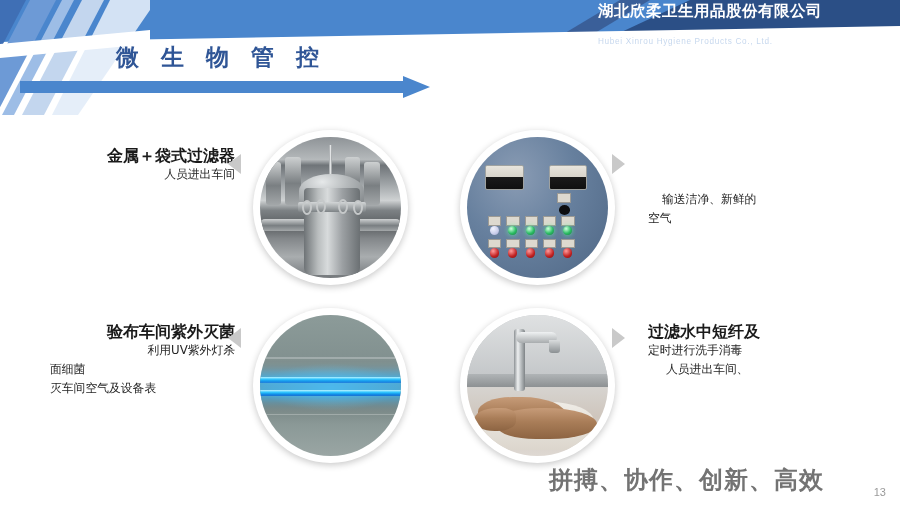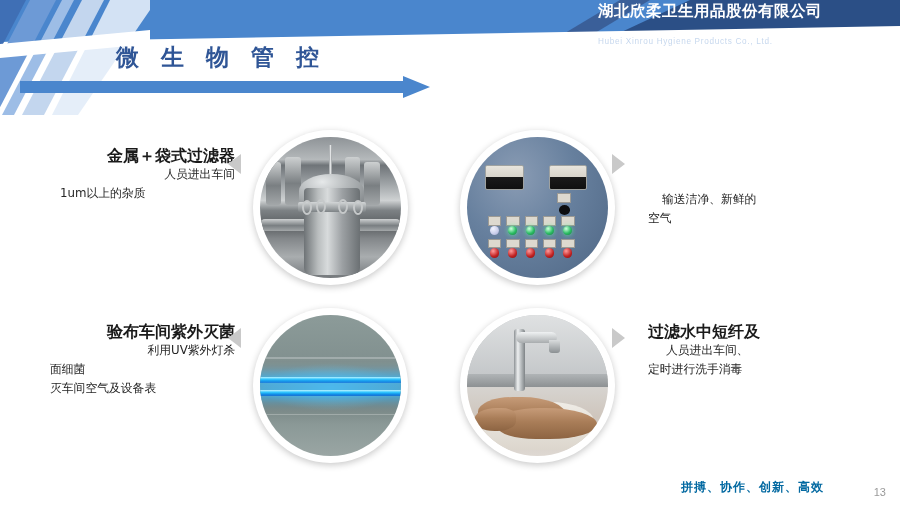--- a/index.html
+++ b/index.html
@@ -344,23 +344,23 @@
   }
   .tri-right {
     border-top: 10px solid transparent;
     border-bottom: 10px solid transparent;
     border-left: 13px solid #c9c9c9;
   }
 
   .slogan {
     position: absolute;
     right: 76px; bottom: 14px;
-    font-size: 12px;
+    font-size: 24px;
     font-weight: bold;
-    color: #0369a1;
+    color: #737373;
     letter-spacing: 1px;
     font-family: "DejaVu Sans", "Liberation Sans", sans-serif;
     white-space: nowrap;
   }
   .page-num {
     position: absolute;
     right: 14px; bottom: 12px;
     font-size: 11px;
     color: #9a9a9a;
   }
@@ -403,21 +403,20 @@
 </div>
 <div class="title-arrow">
   <svg width="410" height="24" viewBox="0 0 410 24">
     <polygon points="0,5 383,5 383,0 410,11 383,22 383,17 0,17" fill="#4a86cd"></polygon>
   </svg>
 </div>
 
 <div class="txt-block txt-right" style="left:60px; top:146px; width:175px;">
   <div class="txt-head">金属＋袋式过滤器</div>
   <div class="txt-body">人员进出车间</div>
-  <div class="txt-body" style="text-align:left;">1um以上的杂质</div>
 </div>
 <div class="tri tri-left" style="left:228px; top:154px;"></div>
 
 <div class="circle" style="left:253px; top:130px; width:155px; height:155px;">
   <div class="circle-inner">
     <div class="img-filter">
       <div class="pipe" style="left:4%; top:18%; width:11%; height:30%;"></div>
       <div class="pipe" style="left:18%; top:14%; width:11%; height:34%;"></div>
       <div class="pipe" style="left:60%; top:14%; width:11%; height:34%;"></div>
       <div class="pipe" style="left:74%; top:18%; width:11%; height:30%;"></div>
@@ -505,18 +504,18 @@
       <div class="hand" style="left:8%; top:58%; width:62%; height:26%;"></div>
       <div class="hand" style="left:22%; top:66%; width:70%; height:22%; border-radius:45% 55% 50% 40%;"></div>
       <div class="hand" style="left:5%; top:66%; width:30%; height:16%; border-radius:55% 35% 45% 50%;"></div>
     </div>
   </div>
 </div>
 
 <div class="tri tri-right" style="left:612px; top:328px;"></div>
 <div class="txt-block" style="left:648px; top:322px; width:210px;">
   <div class="txt-head">过滤水中短纤及</div>
+  <div class="txt-body">定时进行洗手消毒</div>
   <div class="txt-body" style="padding-left:18px;">人员进出车间、</div>
-  <div class="txt-body">定时进行洗手消毒</div>
 </div>
 
 <div class="slogan">拼搏、协作、创新、高效</div>
 <div class="page-num">13</div>
 
 </body></html>

